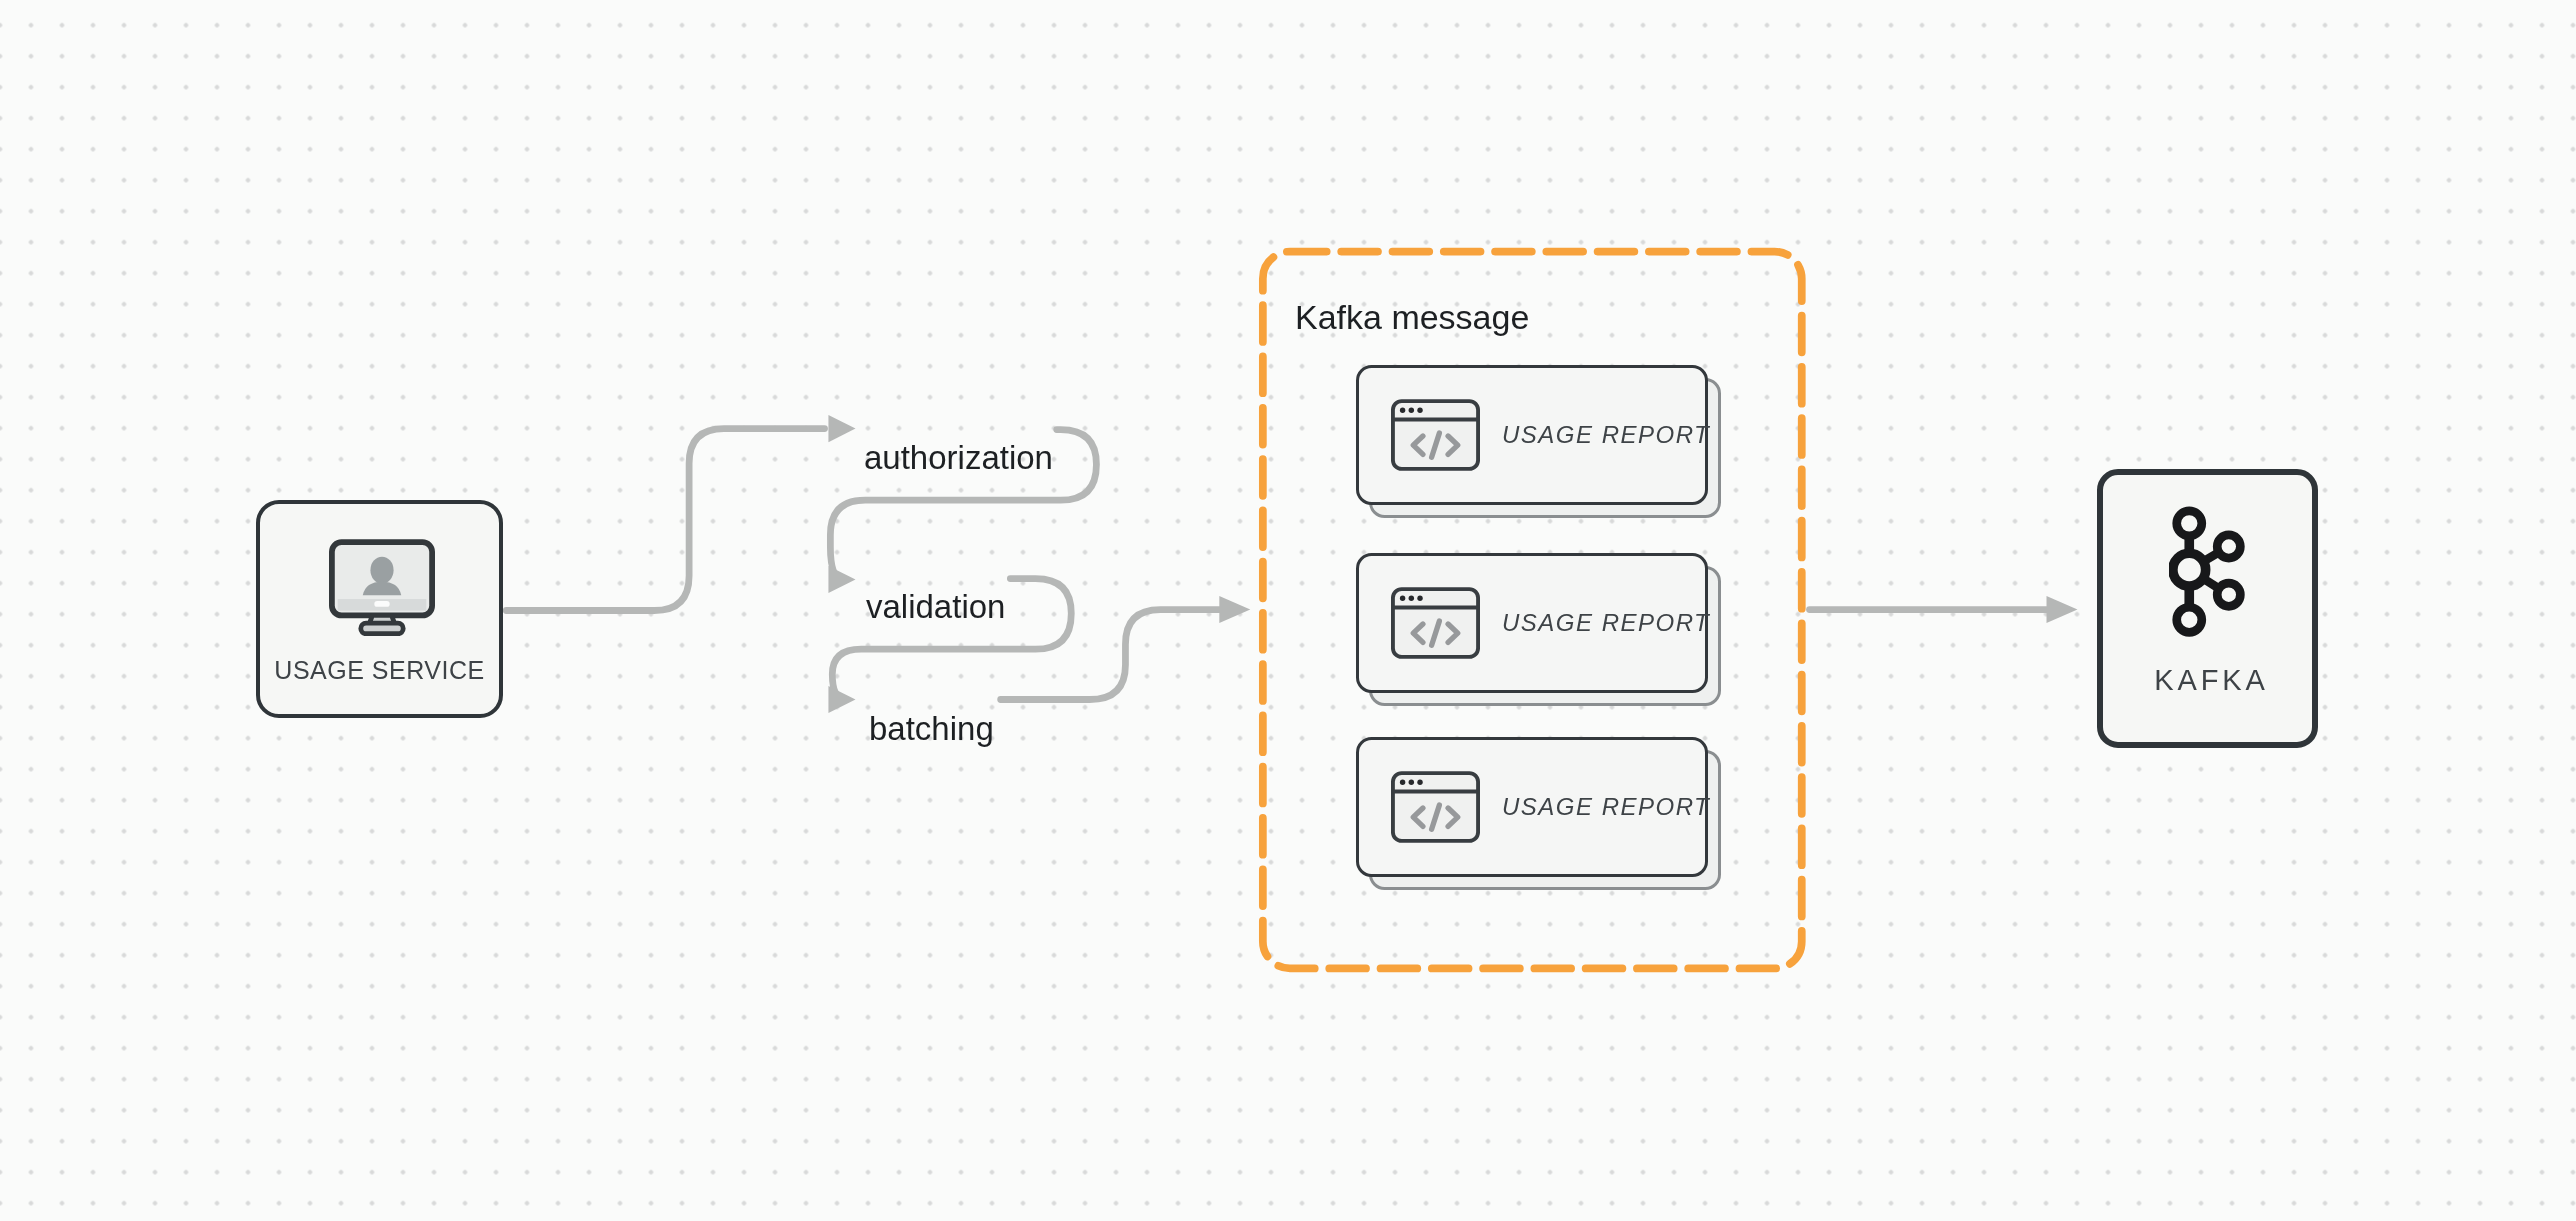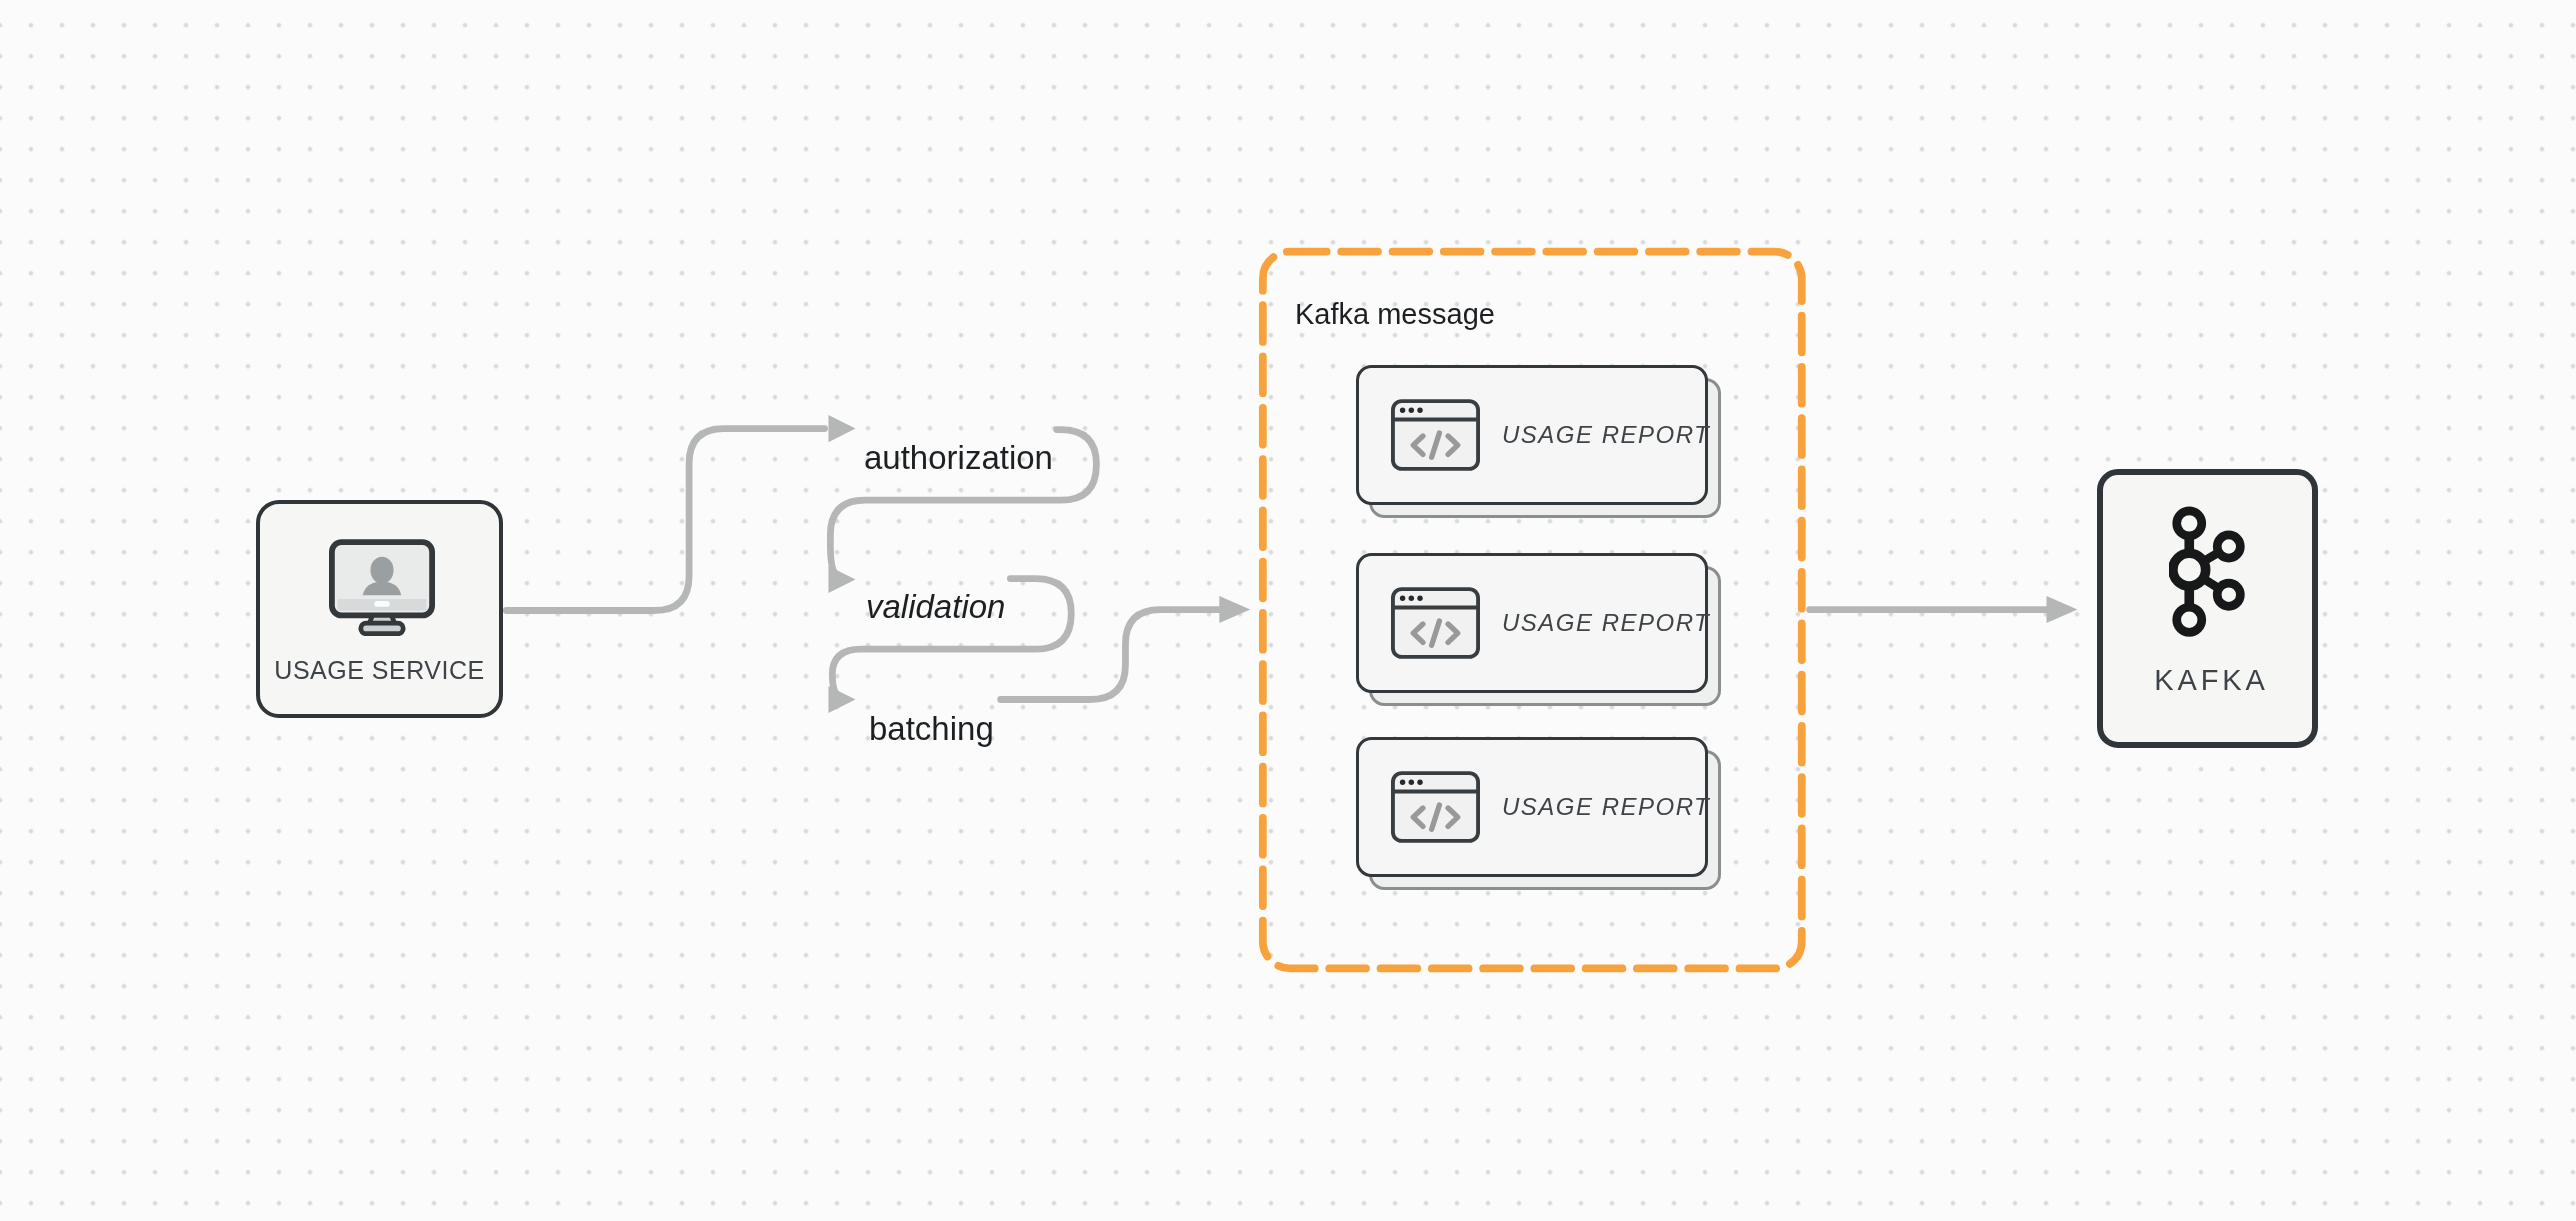--- a/index.html
+++ b/index.html
@@ -30,24 +30,24 @@
   .arrowhead{fill:var(--connector-gray);stroke:none;}
   .kafka-dash{stroke:var(--accent-orange);stroke-width:8;fill:none;stroke-dasharray:38 15;stroke-linecap:round;}
 
   .node{position:absolute;background:var(--node-fill);border:4.8px solid var(--node-border);border-radius:23px;box-sizing:border-box;}
   .usage-node{left:256px;top:500px;width:247px;height:218px;}
   .usage-label{position:absolute;left:0;right:0;top:152px;text-align:center;font-size:25px;letter-spacing:0.5px;color:var(--text-node);}
   .monitor-icon{position:absolute;left:69px;top:35px;}
 
   .step-label{position:absolute;font-size:33px;font-weight:500;color:var(--text-dark);white-space:nowrap;margin-top:28px;}
   .step-authorization{left:864px;top:411px;}
-  .step-validation{left:866px;top:560px;font-style:italic;}
+  .step-validation{left:866px;top:560px;}
   .step-batching{left:869px;top:682px;}
 
-  .km-title{position:absolute;left:1295px;top:298px;font-size:29px;font-weight:500;color:var(--text-dark);white-space:nowrap;}
+  .km-title{position:absolute;left:1295px;top:298px;font-size:34px;font-weight:500;color:var(--text-dark);white-space:nowrap;}
 
   .card{position:absolute;left:1356px;width:365px;height:153px;}
   .card-1{top:365px;} .card-2{top:553px;} .card-3{top:737px;}
   .card-shadow{position:absolute;left:12.6px;top:12.6px;width:352px;height:140px;background:var(--shadow-fill);
     border:3.9px solid var(--shadow-border);border-radius:15.5px;box-sizing:border-box;}
   .card-main{position:absolute;left:0;top:0;width:352px;height:140px;background:var(--card-fill);
     border:3.9px solid var(--card-border);border-radius:15.5px;box-sizing:border-box;}
   .browser-icon{position:absolute;left:32px;top:31px;}
   .card-label{position:absolute;left:143px;top:0;height:133px;line-height:133px;
     font-size:24px;font-style:italic;letter-spacing:1.5px;color:var(--text-node);white-space:nowrap;text-align:center;}

